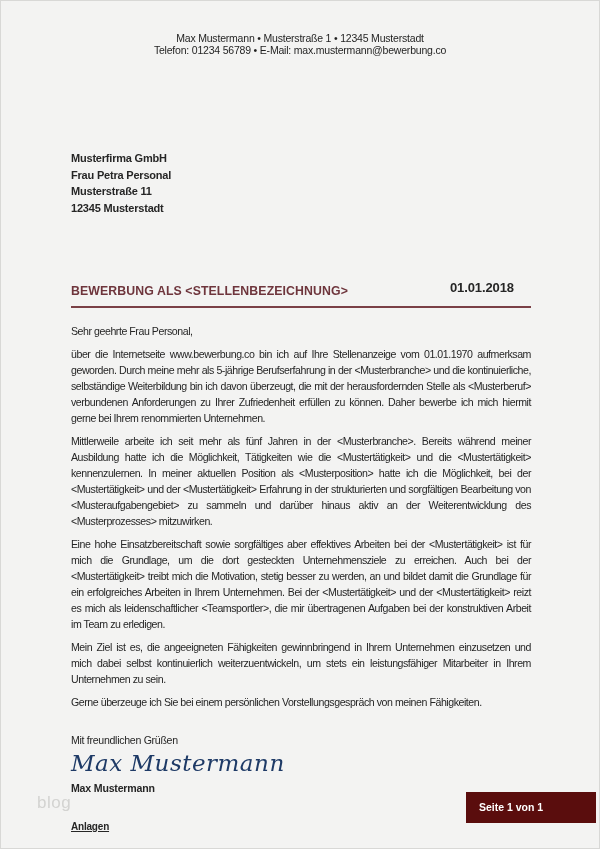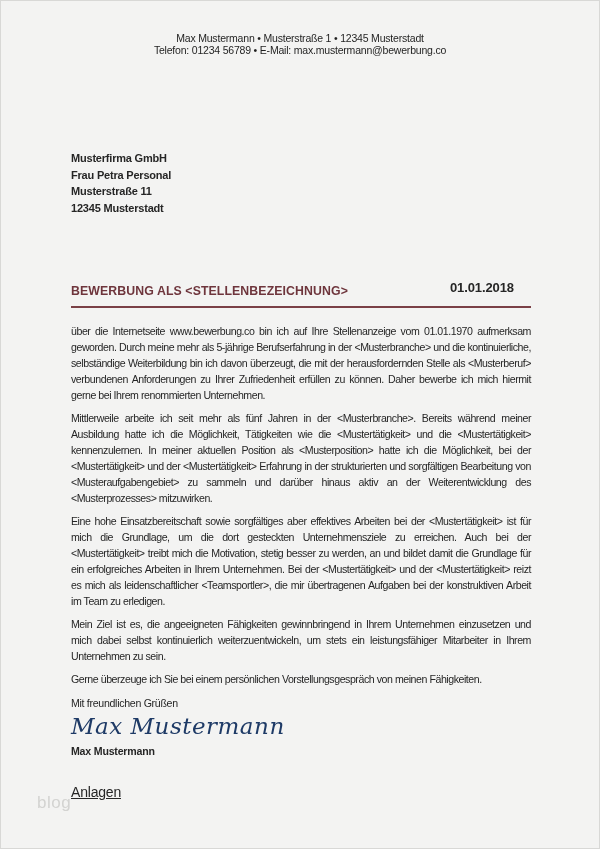--- a/index.html
+++ b/index.html
@@ -73,42 +73,42 @@
   }
   .letter-main p {
     margin: 0 0 7px 0;
     font-size: 10.6px;
     line-height: 16px;
     letter-spacing: -0.45px;
     text-align: justify;
   }
   .letter-main p.salutation { text-align: left; }
   
-  .closing { margin-top: 10px; }
+  .closing { margin-top: 24px; }
   .closing .salute {
     font-size: 10.6px;
     letter-spacing: -0.3px;
   }
   .signature-script {
     font-family: "DejaVu Serif", serif;
     font-style: italic;
     font-size: 23px;
     color: #1e3a66;
     letter-spacing: 0.5px;
     margin: 4px 0 6px 0;
   }
   .signature-name {
     font-size: 10.6px;
     font-weight: 700;
     letter-spacing: -0.2px;
   }
   .enclosures {
     margin-top: 27px;
-    font-size: 14px;
-    font-weight: 400;
+    font-size: 10px;
+    font-weight: 700;
     text-decoration: underline;
     letter-spacing: -0.2px;
   }
   
   .watermark {
     position: absolute;
     left: 36px;
     top: 792px;
     font-size: 17px;
     color: #d3d3d1;
@@ -146,32 +146,34 @@
     <div>Musterstraße 11</div>
     <div>12345 Musterstadt</div>
   </div>
 
   <div class="date-line">01.01.2018</div>
 
   <div class="letter-main">
     <div class="subject">BEWERBUNG ALS &lt;STELLENBEZEICHNUNG&gt;</div>
     <hr class="subject-rule">
 
+    <p class="salutation">Sehr geehrte Frau Personal,</p>
 
     <p>über die Internetseite www.bewerbung.co bin ich auf Ihre Stellenanzeige vom 01.01.1970 aufmerksam geworden. Durch meine mehr als 5-jährige Berufserfahrung in der &lt;Musterbranche&gt; und die kontinuierliche, selbständige Weiterbildung bin ich davon überzeugt, die mit der herausfordernden Stelle als &lt;Musterberuf&gt; verbundenen Anforderungen zu Ihrer Zufriedenheit erfüllen zu können. Daher bewerbe ich mich hiermit gerne bei Ihrem renommierten Unternehmen.</p>
     <p>Mittlerweile arbeite ich seit mehr als fünf Jahren in der &lt;Musterbranche&gt;. Bereits während meiner Ausbildung hatte ich die Möglichkeit, Tätigkeiten wie die &lt;Mustertätigkeit&gt; und die &lt;Mustertätigkeit&gt; kennenzulernen. In meiner aktuellen Position als &lt;Musterposition&gt; hatte ich die Möglichkeit, bei der &lt;Mustertätigkeit&gt; und der &lt;Mustertätigkeit&gt; Erfahrung in der strukturierten und sorgfältigen Bearbeitung von &lt;Musteraufgabengebiet&gt; zu sammeln und darüber hinaus aktiv an der Weiterentwicklung des &lt;Musterprozesses&gt; mitzuwirken.</p>
     <p>Eine hohe Einsatzbereitschaft sowie sorgfältiges aber effektives Arbeiten bei der &lt;Mustertätigkeit&gt; ist für mich die Grundlage, um die dort gesteckten Unternehmensziele zu erreichen. Auch bei der &lt;Mustertätigkeit&gt; treibt mich die Motivation, stetig besser zu werden, an und bildet damit die Grundlage für ein erfolgreiches Arbeiten in Ihrem Unternehmen. Bei der &lt;Mustertätigkeit&gt; und der &lt;Mustertätigkeit&gt; reizt es mich als leidenschaftlicher &lt;Teamsportler&gt;, die mir übertragenen Aufgaben bei der konstruktiven Arbeit im Team zu erledigen.</p>
     <p>Mein Ziel ist es, die angeeigneten Fähigkeiten gewinnbringend in Ihrem Unternehmen einzusetzen und mich dabei selbst kontinuierlich weiterzuentwickeln, um stets ein leistungsfähiger Mitarbeiter in Ihrem Unternehmen zu sein.</p>
     <p>Gerne überzeuge ich Sie bei einem persönlichen Vorstellungsgespräch von meinen Fähigkeiten.</p>
 
     <div class="closing">
       <div class="salute">Mit freundlichen Grüßen</div>
       <div class="signature-script">Max Mustermann</div>
       <div class="signature-name">Max Mustermann</div>
     </div>
 
     <div class="enclosures">Anlagen</div>
   </div>
 
   <div class="watermark">blog</div>
 
+  <div class="page-badge">Seite 1 von 1</div>
 
 </div>
 
 </body></html>

